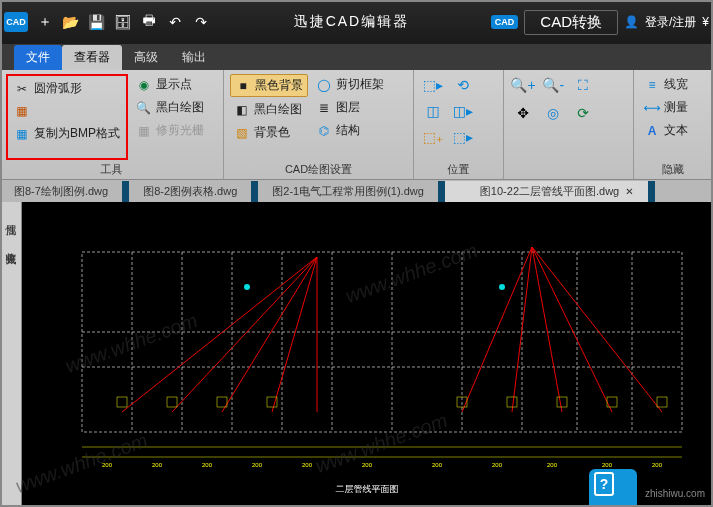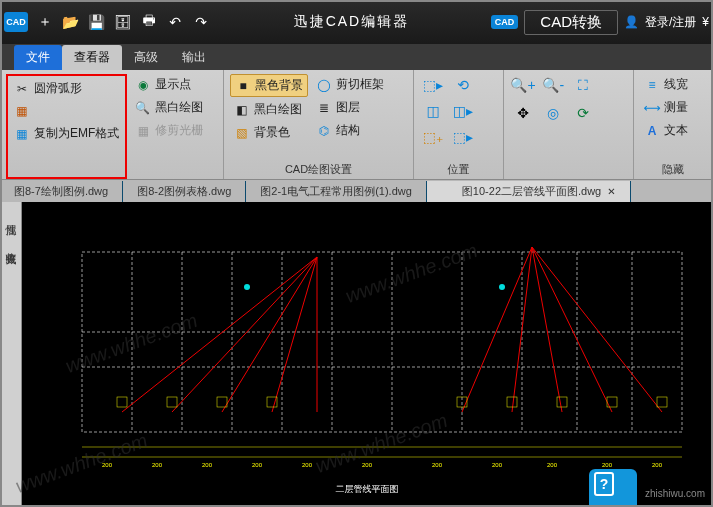--- a/index.html
+++ b/index.html
@@ -27,21 +27,21 @@
 .ribbon-item { display: flex; align-items: center; gap: 4px; font-size: 12px; color: #222; padding: 2px 4px; cursor: pointer; white-space: nowrap; }
 .ribbon-item .ico { width: 16px; height: 16px; display: inline-flex; align-items: center; justify-content: center; font-size: 12px; }
 .ribbon-item.disabled { color: #999; }
 .redbox { border: 2px solid #e00; padding: 2px; }
 .btn-active { background: #f0d080; border: 1px solid #c09030; border-radius: 2px; }
 .icon-btn { width: 26px; height: 22px; display: flex; align-items: center; justify-content: center; cursor: pointer; font-size: 14px; }
 .icon-grid { display: flex; flex-direction: column; gap: 4px; }
 .icon-row { display: flex; gap: 4px; }
 
 .doctabs { height: 22px; background: #b8b8b8; display: flex; align-items: center; font-size: 11px; }
-.doctab { padding: 3px 14px; color: #333; cursor: pointer; border-right: 1px solid #0c4a6e; }
+.doctab { padding: 3px 14px; color: #333; cursor: pointer; border-right: 7px solid #0c4a6e; }
 .doctab.active { background: #d8d8d8; padding-left: 35px; }
 .doctab .close { margin-left: 6px; font-size: 10px; }
 
 .workspace { position: relative; height: 321px; background: #000; display: flex; }
 .sidepanel { width: 22px; background: #d0d0d0; border-right: 1px solid #888; display: flex; flex-direction: column; align-items: center; padding-top: 10px; gap: 20px; }
 .sidepanel .vtab { writing-mode: vertical-rl; font-size: 11px; color: #333; cursor: pointer; padding: 4px 2px; }
 .canvas { flex: 1; position: relative; background: #000; }
 .canvas svg { position: absolute; top: 0; left: 0; }
 
 .watermark { position: absolute; color: #333; font-size: 20px; font-style: italic; pointer-events: none; opacity: 0.5; }
@@ -91,38 +91,39 @@
       <div class="ribbon-col redbox">
         <div class="ribbon-item">
             <span class="ico">✂</span>
             <span>圆滑弧形</span>
           </div>
         <div class="ribbon-item">
             <span class="ico" style="color:#c05000">▦</span>
           </div>
         <div class="ribbon-item">
             <span class="ico" style="color:#0a84d8">▦</span>
-            <span>复制为EMF格式</span>
+            <span>复制为BMP格式</span>
           </div>
       </div>
       <div class="ribbon-col">
         <div class="ribbon-item">
             <span class="ico" style="color:#0a7a3a">◉</span>
             <span>显示点</span>
           </div>
         <div class="ribbon-item">
             <span class="ico">🔍</span>
             <span>黑白绘图</span>
           </div>
         <div class="ribbon-item disabled">
             <span class="ico">▦</span>
             <span>修剪光栅</span>
           </div>
       </div>
     </div>
+    <div class="label">工具</div>
   </div>
 
   <div class="ribbon-group" style="width:190px">
     <div class="content">
       <div class="ribbon-col">
         <div class="ribbon-item btn-active">
             <span class="ico">■</span>
             <span>黑色背景</span>
           </div>
         <div class="ribbon-item">

